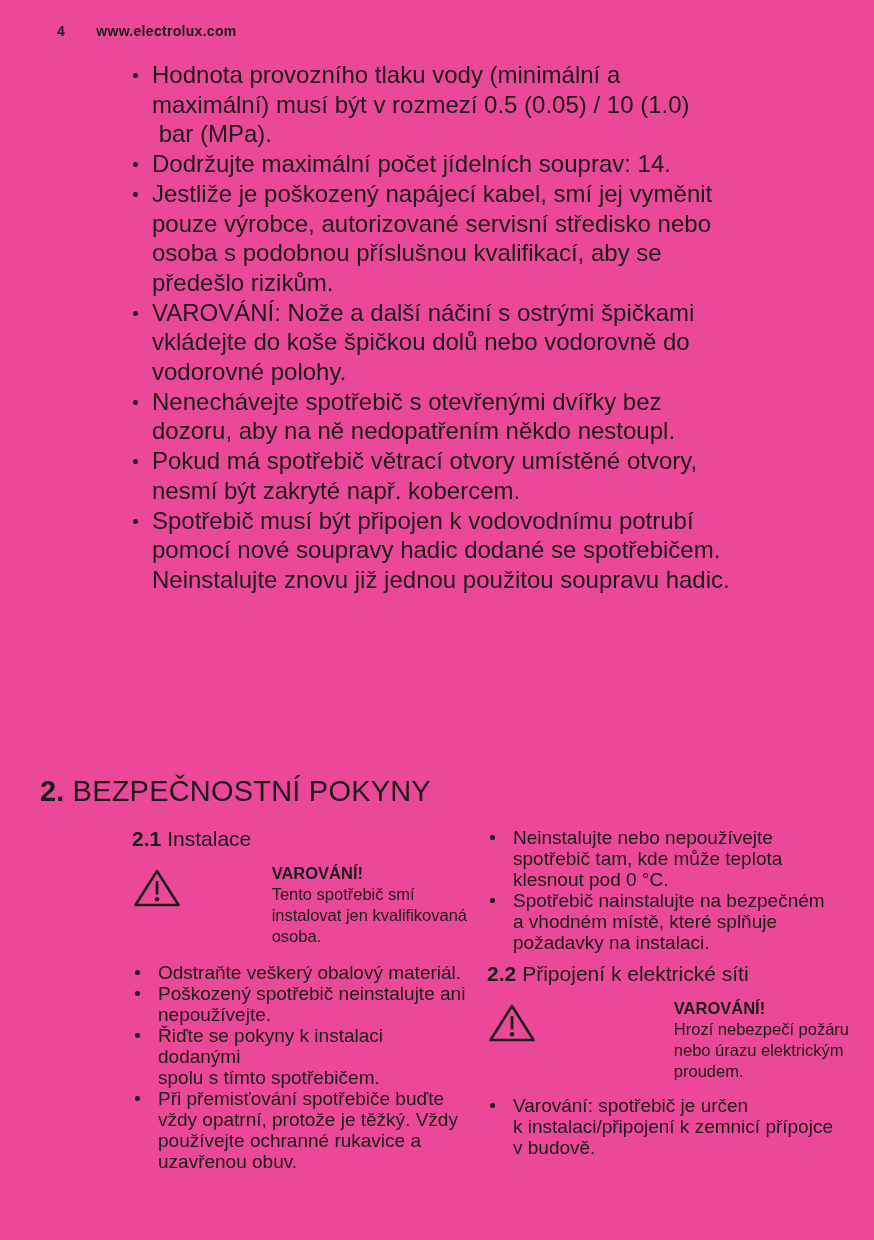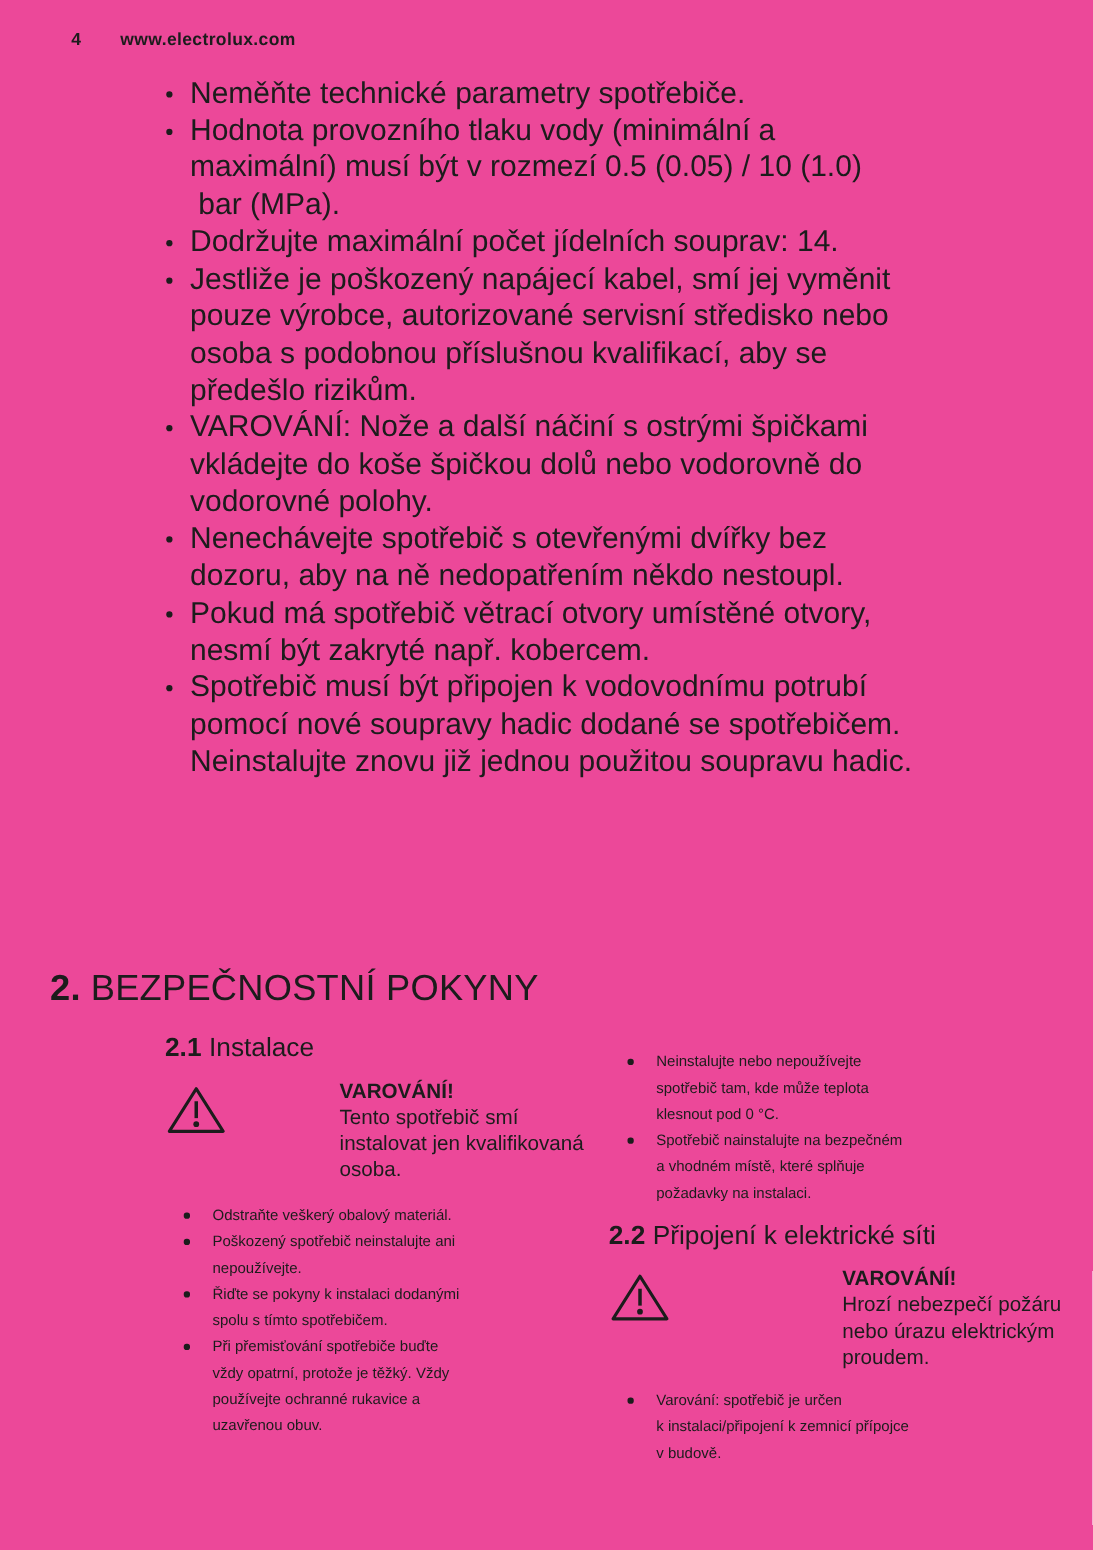--- a/index.html
+++ b/index.html
@@ -80,23 +80,23 @@
   }
   .warnicon { flex: 0 0 auto; margin: 5px 0 0 1px; }
   .warntext {
     margin-left: 14px;
     font-size: 16.5px;
     line-height: 21px;
   }
   .warntitle { font-weight: bold; }
 
   .collist {
-    margin: 12px; padding: 0;
+    margin: 0; padding: 0;
     list-style: none;
-    font-size: 12px;
+    font-size: 19px;
     line-height: 21px;
   }
   .collist li {
     position: relative;
     padding-left: 26px;
   }
   .collist li::before {
     content: "";
     position: absolute;
     left: 3px; top: 8px;
@@ -113,23 +113,20 @@
 
 <div class="page">
 
   <header class="pagehead">
     <span>4</span>
     <span class="site">www.electrolux.com</span>
   </header>
 
   <ul class="mainlist">
 
-      <li>
-        <span class="pre">Neměňte technické parametry spotřebiče.</span>
-      </li>
 
       <li>
         <span class="pre">Hodnota provozního tlaku vody (minimální a
 maximální) musí být v rozmezí 0.5 (0.05) / 10 (1.0)
  bar (MPa).</span>
       </li>
 
       <li>
         <span class="pre">Dodržujte maximální počet jídelních souprav: 14.</span>
       </li>

